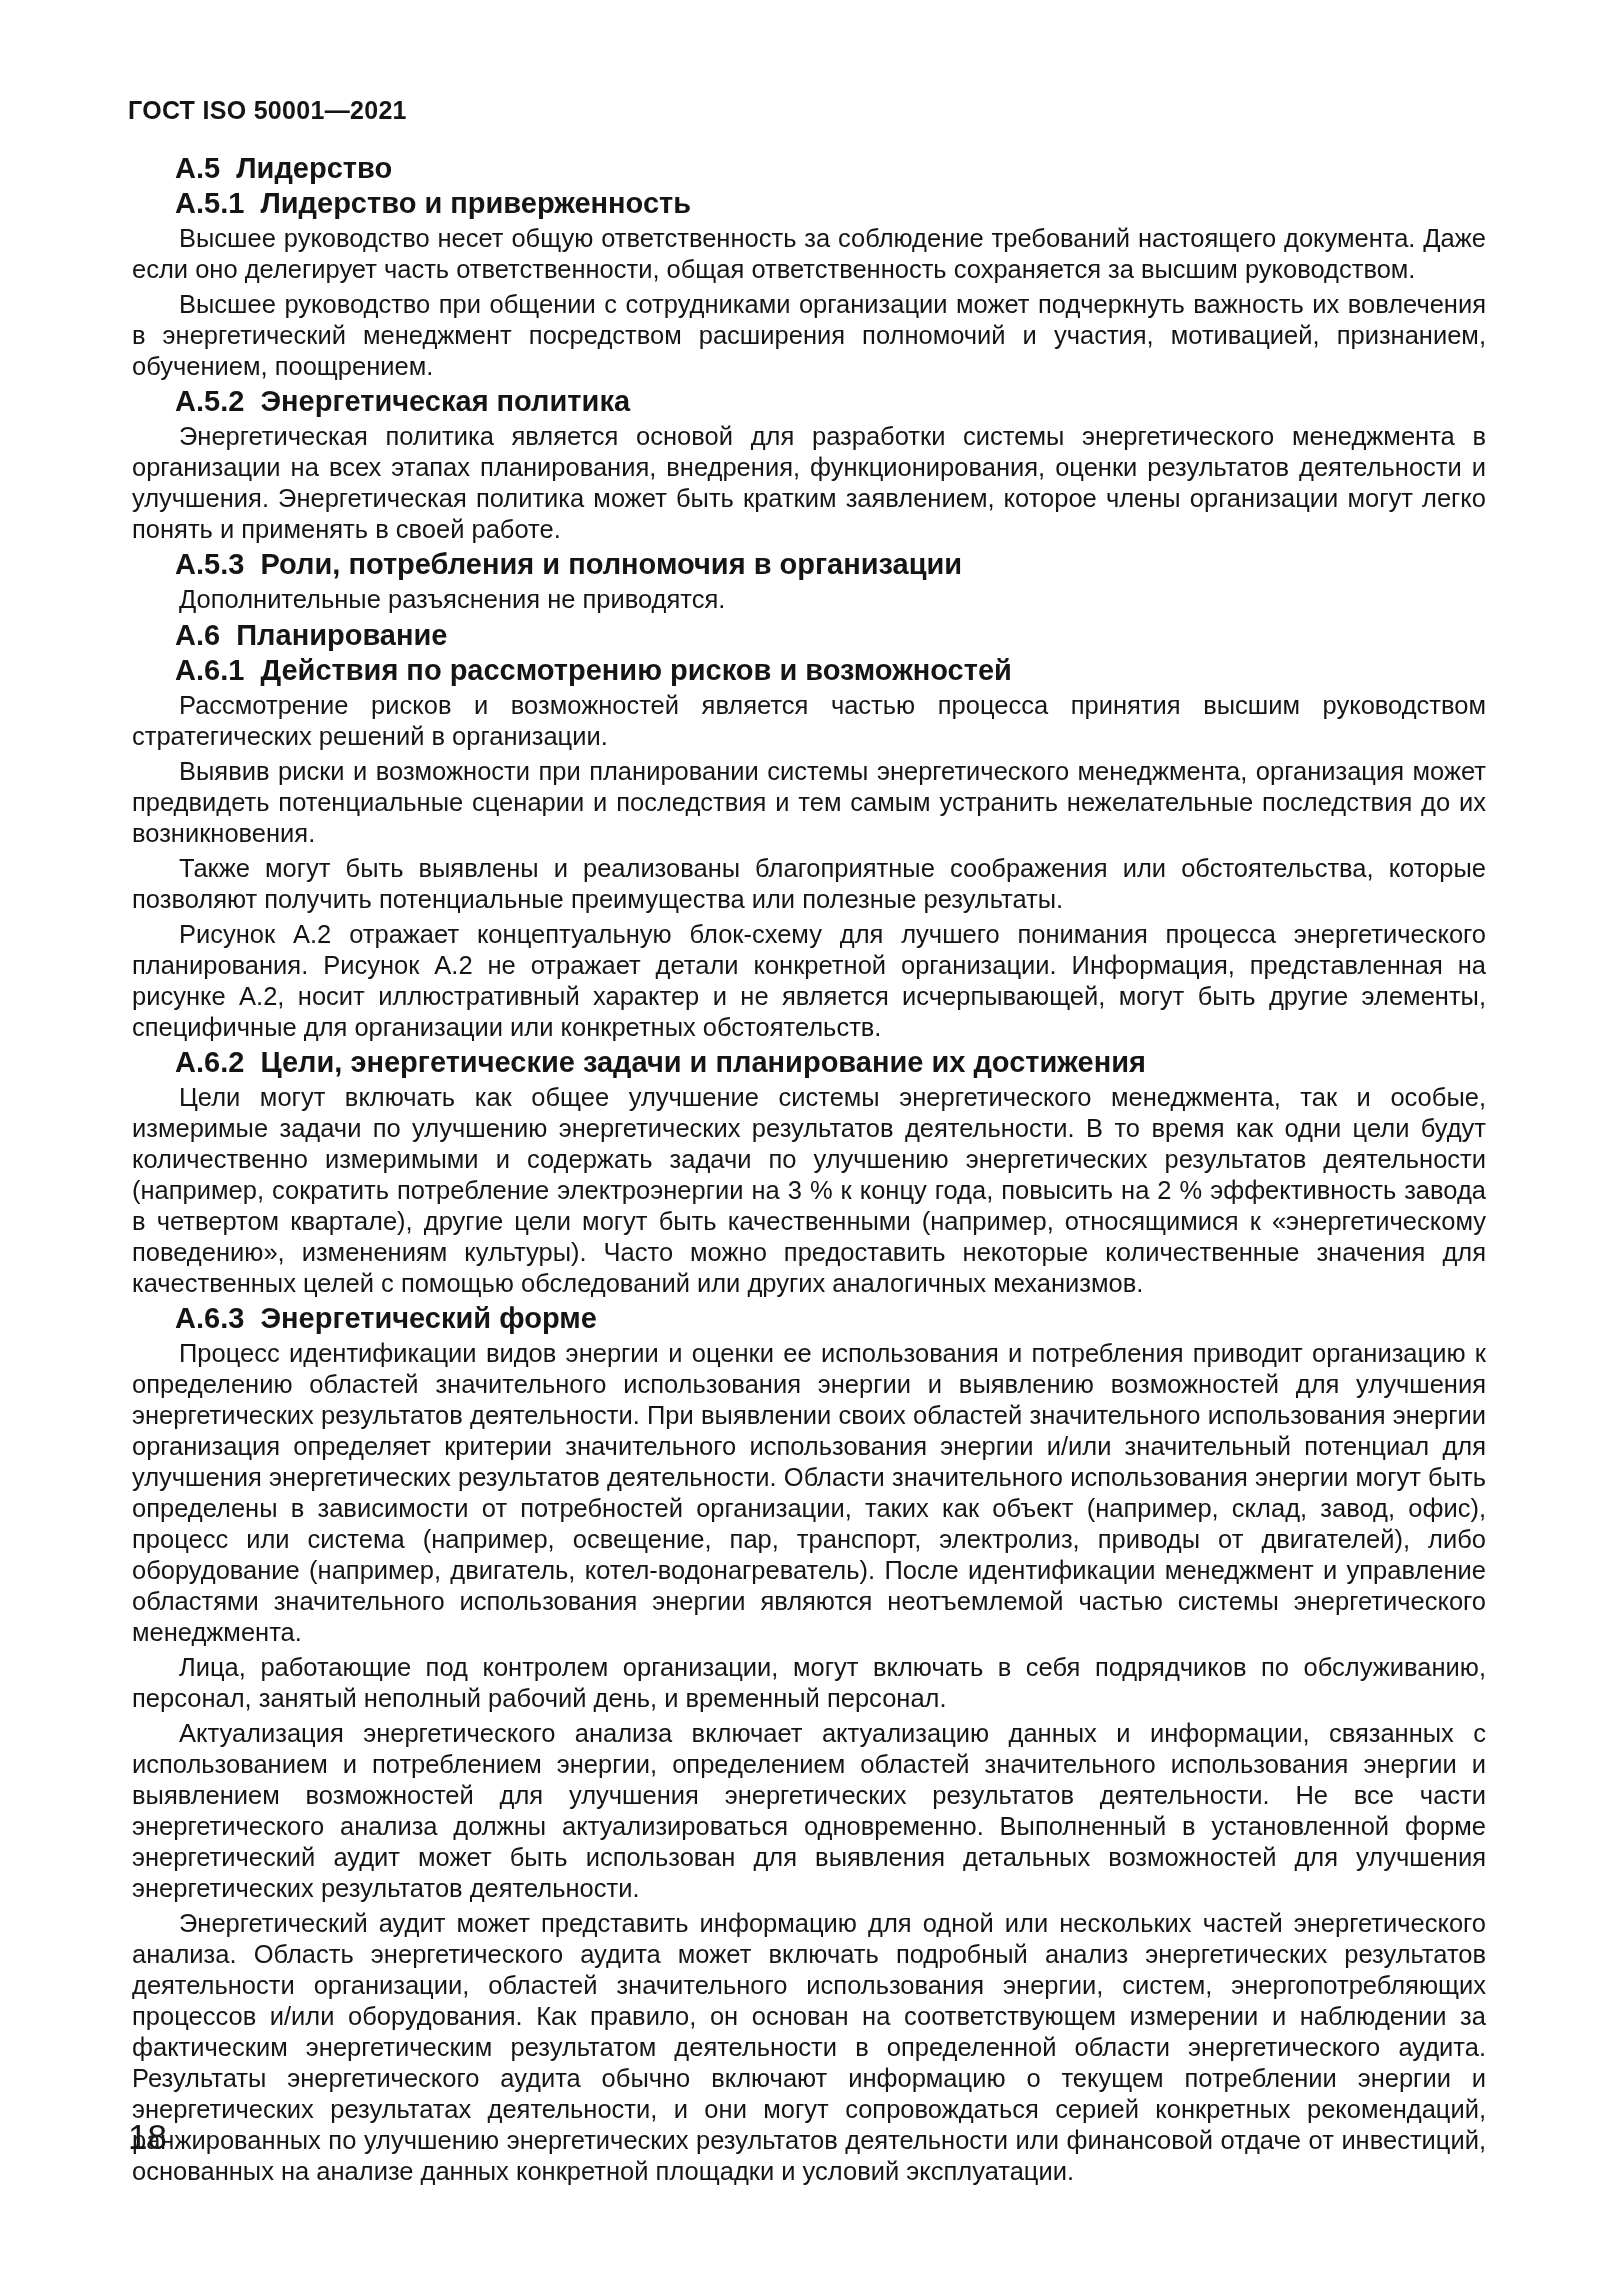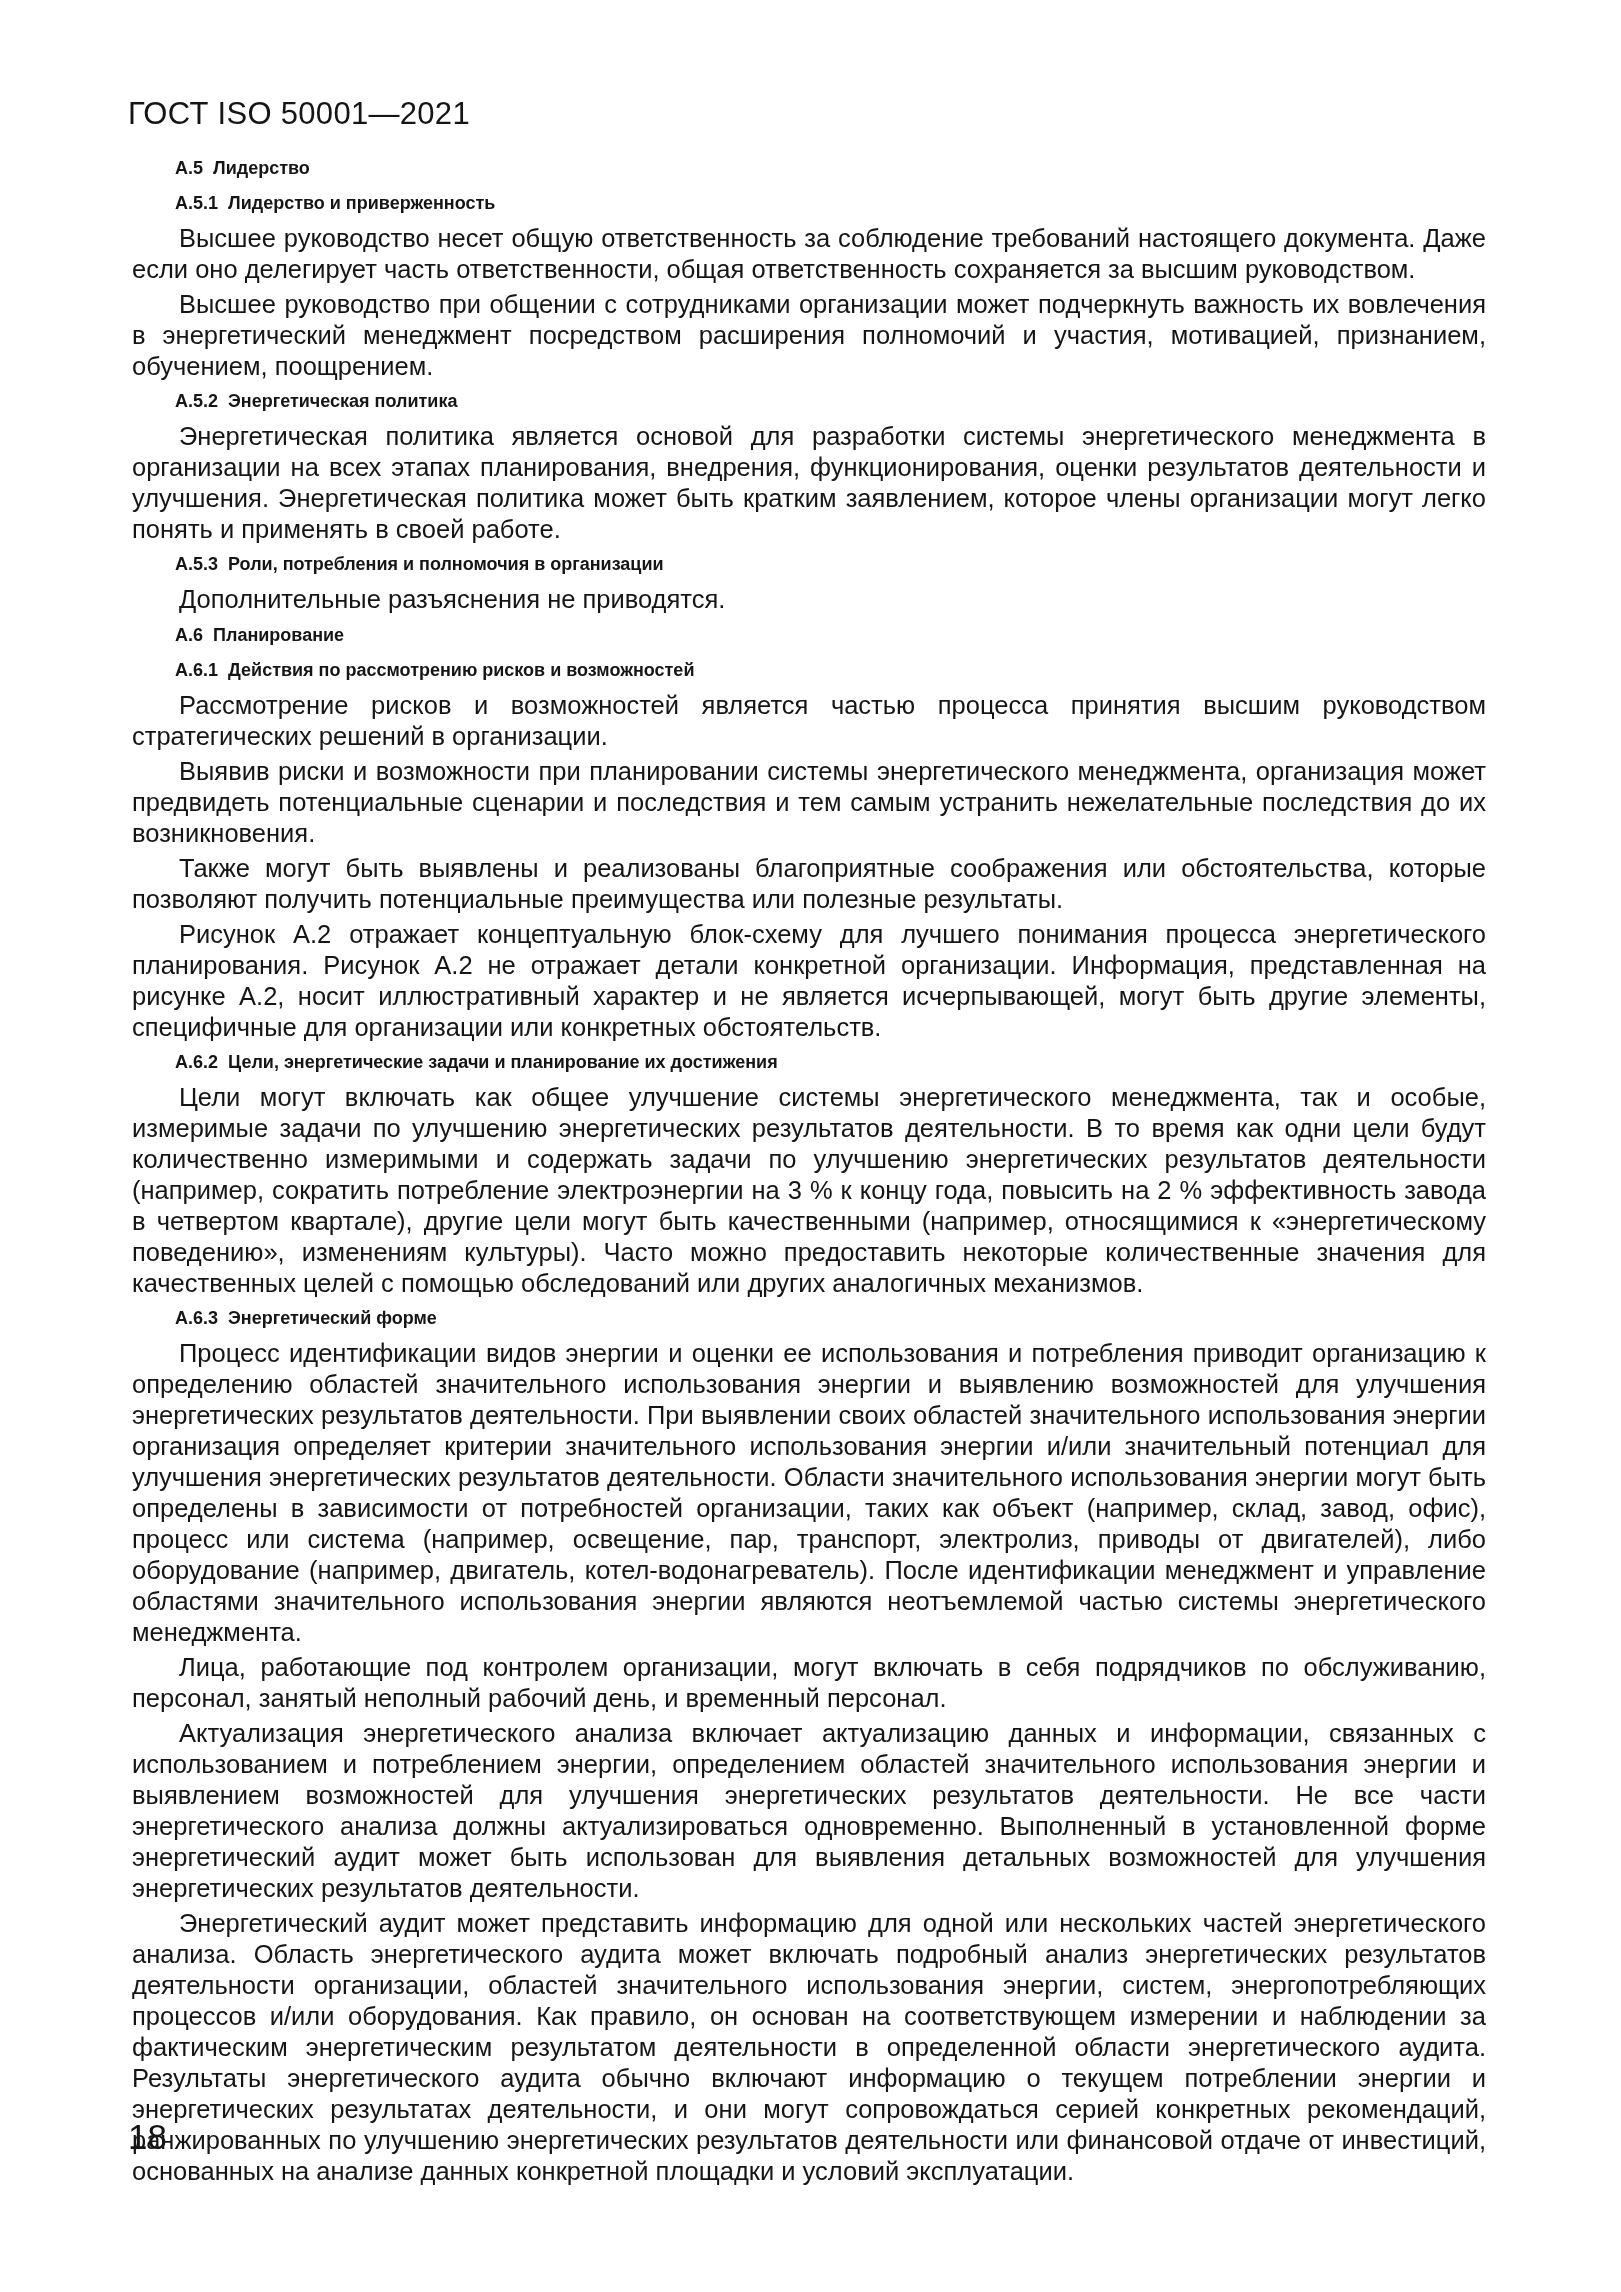--- a/index.html
+++ b/index.html
@@ -19,41 +19,41 @@
     left: 0;
     top: 0;
     width: 1621px;
     height: 2293px;
     background: #ffffff;
   }
   .doc-header {
     position: absolute;
     left: 128px;
     top: 96px;
-    font-size: 31px;
-    font-weight: 400;
+    font-size: 25px;
+    font-weight: 700;
     letter-spacing: 0.3px;
     white-space: pre-wrap;
   }
   .content {
     position: absolute;
     left: 128px;
     top: 153px;
     width: 1362px;
     font-size: 25.5px;
     line-height: 31px;
     text-align: justify;
   }
   .content p {
     margin: 4px;
     text-indent: 47px;
   }
   .h2, .h3 {
     margin: 0;
-    font-size: 18px;
+    font-size: 29px;
     font-weight: 700;
     text-indent: 47px;
     text-align: left;
     white-space: pre-wrap;
   }
   .h2 {
     margin-top: 5px;
     margin-bottom: 3.9px;
   }
   .h3 {

